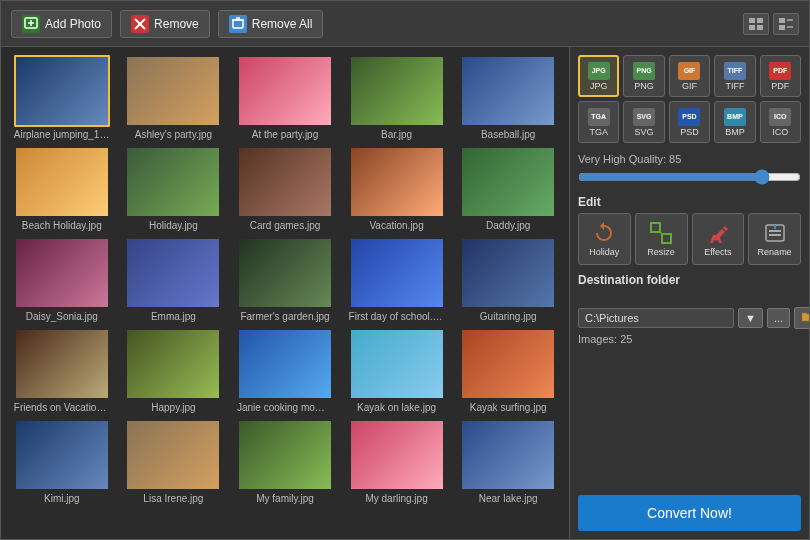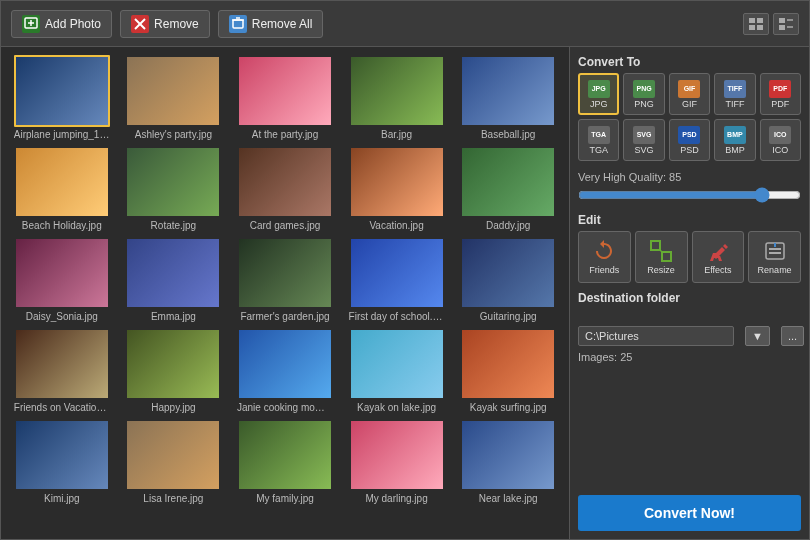--- a/index.html
+++ b/index.html
@@ -204,21 +204,21 @@
     }
     .edit-label {
       font-size: 9px;
       color: #ddd;
       margin-top: 2px;
     }
     
     .dest-section { }
     .dest-row {
       display: flex;
-      gap: 11px;
+      gap: 4px;
       margin-top: 20px;
       align-items: center;
     }
     .dest-input {
       flex: 1;
       background: #444;
       border: 1px solid #666;
       color: #ddd;
       padding: 3px 6px;
       font-size: 11px;
@@ -238,21 +238,21 @@
       color: #bbb;
       margin-top: 4px;
     }
     .convert-now-btn {
       background: #1a7acc;
       color: white;
       border: none;
       border-radius: 3px;
       padding: 10px;
       font-size: 14px;
-      font-weight: bold;
+      font-weight: normal;
       cursor: pointer;
       text-align: center;
       margin-top: auto;
     }
 
     
     .thumb-1 { background: linear-gradient(135deg, #1a3a6a 0%, #4477aa 50%, #6688bb 100%); }
     .thumb-2 { background: linear-gradient(135deg, #8b7355 0%, #d4a060 50%, #8b6914 100%); }
     .thumb-3 { background: linear-gradient(135deg, #cc4466 0%, #ff7799 50%, #ffaabb 100%); }
     .thumb-4 { background: linear-gradient(135deg, #3a5a2a 0%, #558844 50%, #88bb55 100%); }
@@ -370,21 +370,21 @@
           <div class="photo-item">
             <div class="photo-thumb">
               <div class="photo-thumb-bg thumb-6" style="background: linear-gradient(135deg, rgb(204, 136, 51) 0%, rgb(255, 204, 119) 100%);"></div>
             </div>
             <div class="photo-label">Beach Holiday.jpg</div>
           </div>
           <div class="photo-item">
             <div class="photo-thumb">
               <div class="photo-thumb-bg thumb-7" style="background: linear-gradient(135deg, rgb(58, 90, 58) 0%, rgb(119, 170, 85) 100%);"></div>
             </div>
-            <div class="photo-label">Rotate.jpg</div>
+            <div class="photo-label">Holiday.jpg</div>
           </div>
           <div class="photo-item">
             <div class="photo-thumb">
               <div class="photo-thumb-bg thumb-8" style="background: linear-gradient(135deg, rgb(85, 51, 34) 0%, rgb(170, 119, 102) 100%);"></div>
             </div>
             <div class="photo-label">Card games.jpg</div>
           </div>
           <div class="photo-item">
             <div class="photo-thumb">
               <div class="photo-thumb-bg thumb-9" style="background: linear-gradient(135deg, rgb(136, 68, 34) 0%, rgb(255, 170, 119) 100%);"></div>
@@ -486,21 +486,20 @@
               <div class="photo-thumb-bg thumb-19" style="background: linear-gradient(135deg, rgb(42, 74, 138) 0%, rgb(119, 153, 204) 100%);"></div>
             </div>
             <div class="photo-label">Near lake.jpg</div>
           </div>
         </div>
     </div>
 
     <div class="right-panel">
 
       <div>
-        <div class="panel-section-title">Convert To</div>
         <div class="convert-to-grid" id="format-grid">
             <div class="format-btn selected">
               <div style="background: rgb(74, 138, 74); color: white; font-size: 7px; font-weight: bold; width: 22px; height: 18px; display: flex; align-items: center; justify-content: center; border-radius: 2px;">JPG</div>
               <div class="format-label">JPG</div>
             </div>
             <div class="format-btn">
               <div style="background: rgb(74, 138, 74); color: white; font-size: 7px; font-weight: bold; width: 22px; height: 18px; display: flex; align-items: center; justify-content: center; border-radius: 2px;">PNG</div>
               <div class="format-label">PNG</div>
             </div>
             <div class="format-btn">
@@ -545,21 +544,21 @@
 
       <div class="edit-section">
         <div class="panel-section-title">Edit</div>
         <div class="edit-grid" id="edit-grid">
             <div class="edit-btn">
               <div class="edit-icon" style="color: rgb(204, 102, 51); font-size: 22px;">
                 <svg width="24" height="24" viewBox="0 0 24 24">
                   <path d="M12 4V1L8 5l4 4V6c3.31 0 6 2.69 6 6s-2.69 6-6 6-6-2.69-6-6H4c0 4.42 3.58 8 8 8s8-3.58 8-8-3.58-8-8-8z" fill="#cc6633"></path>
                 </svg>
               </div>
-              <div class="edit-label">Friends</div>
+              <div class="edit-label">Holiday</div>
             </div>
             <div class="edit-btn">
               <div class="edit-icon" style="color: rgb(102, 170, 51); font-size: 22px;">
                 <svg width="24" height="24" viewBox="0 0 24 24">
                   <rect x="2" y="2" width="9" height="9" fill="none" stroke="#66aa33" stroke-width="2"></rect>
                   <rect x="13" y="13" width="9" height="9" fill="none" stroke="#66aa33" stroke-width="2"></rect>
                   <line x1="11" y1="11" x2="13" y2="13" stroke="#66aa33" stroke-width="1.5"></line>
                 </svg>
               </div>
               <div class="edit-label">Resize</div>

